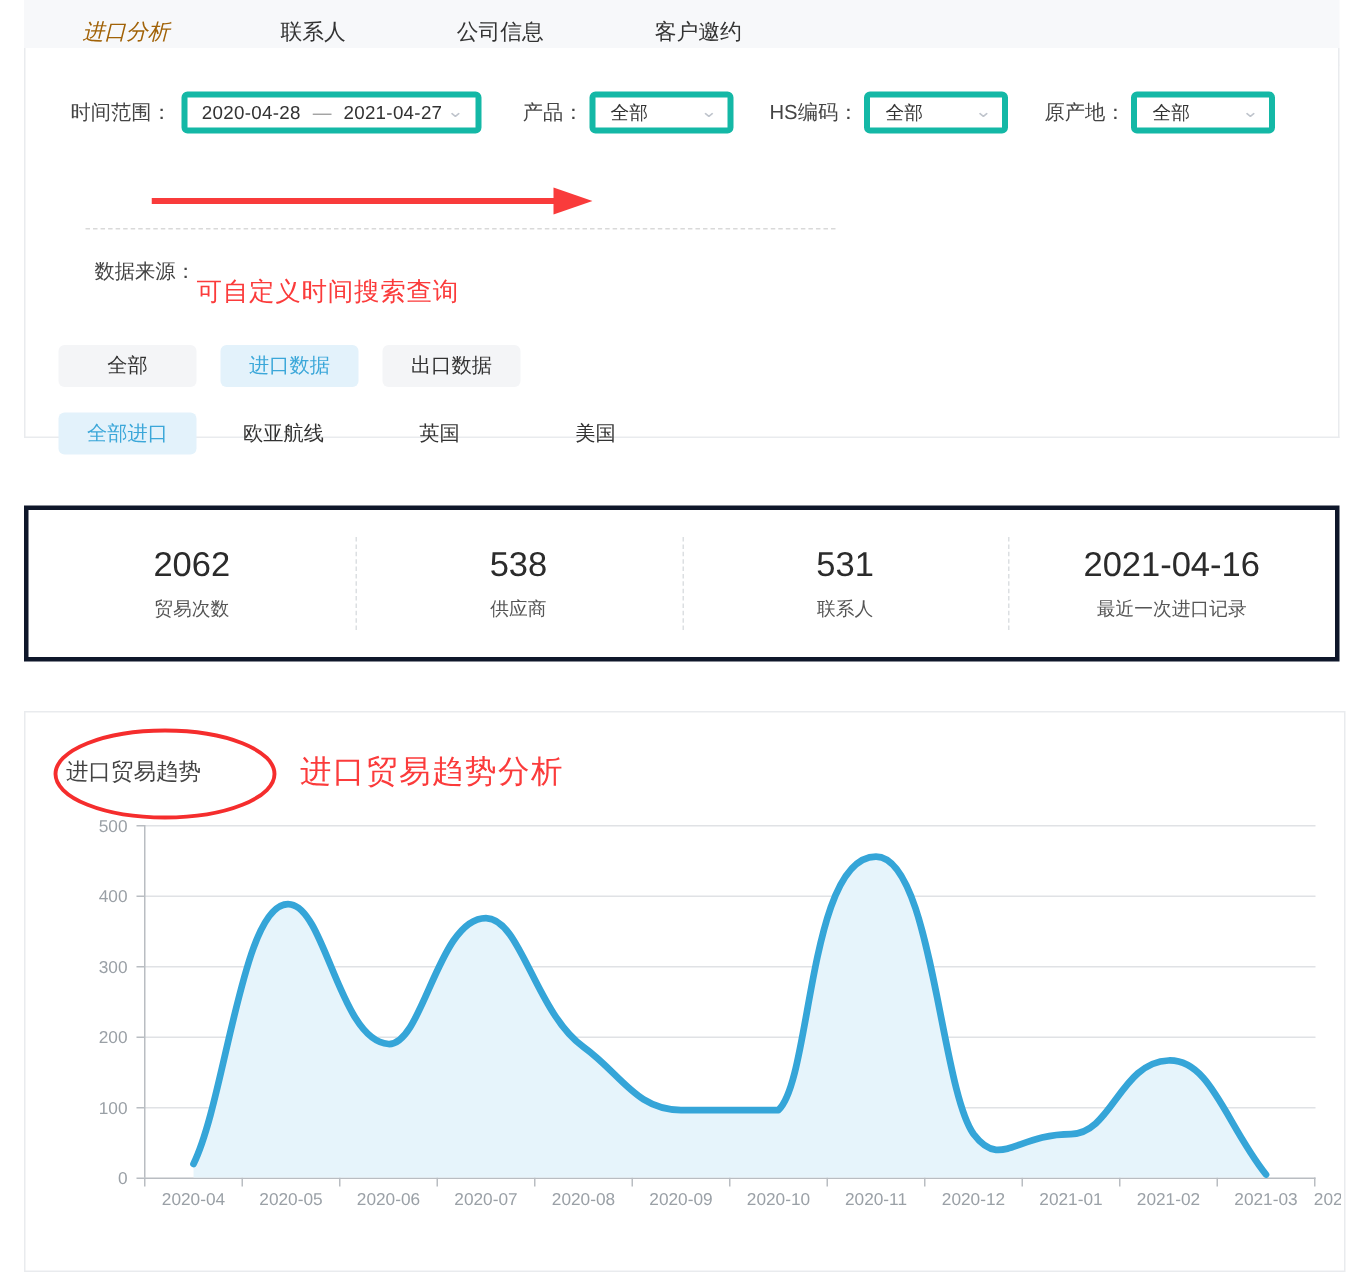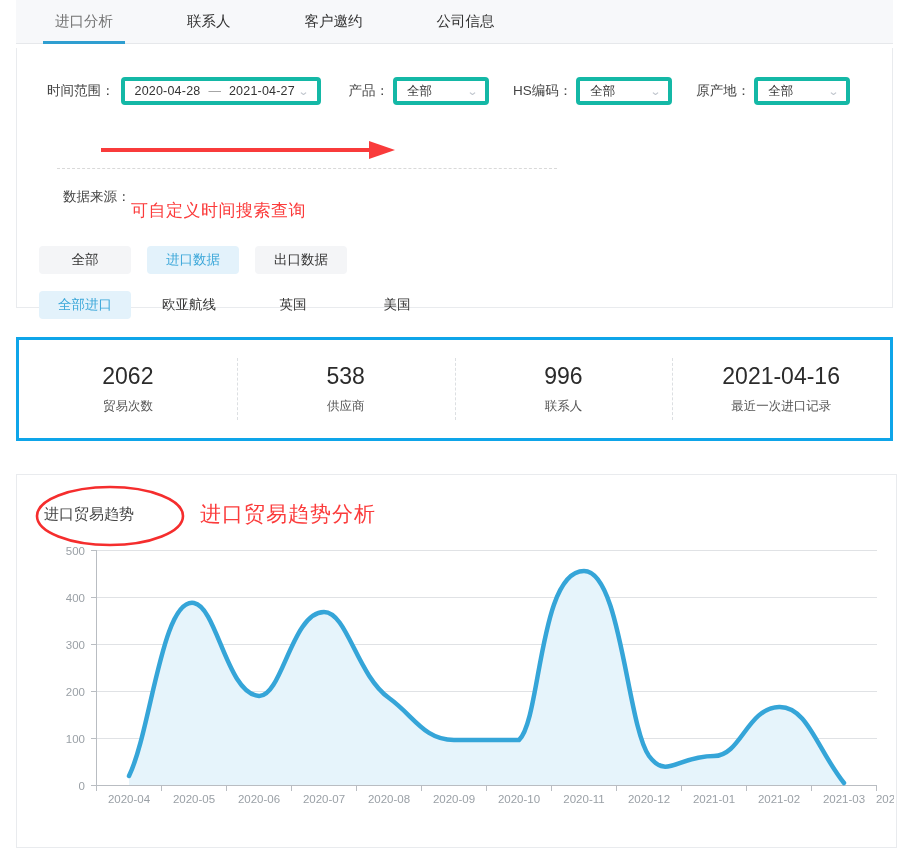--- a/index.html
+++ b/index.html
@@ -18,29 +18,29 @@
     background:#f7f8fa; border-bottom:1px solid #e6e8eb;
     display:flex; align-items:center;
   }
   .tab {
     height:44px; display:flex; align-items:center; justify-content:center;
     font-size:14.5px; color:#333; cursor:pointer; position:relative;
     padding:0 12px;
   }
   .tab-0 { margin-left:27px; }
   .tab + .tab { margin-left:50px; }
-  .tab.active { color:#737373; }
+  .tab.active { color:#a16207;font-style:italic; }
   .tab.active::after {
     content:""; position:absolute; left:0; right:0; bottom:0; height:3px;
     background:#2f9ed0;
   }
 
   
   .filter-card {
-    position:absolute; left:16px; top:48px; width:877px; height:260px;
+    position:absolute; left:16px; top:32px; width:877px; height:260px;
     background:#fff; border:1px solid #e9ebee; border-top:none;
   }
   .filter-row {
     position:absolute; left:0; top:28px; width:100%; height:30px;
     display:flex; align-items:center;
   }
   .flabel { font-size:13.5px; color:#444; white-space:nowrap; }
   .fselect {
     height:28px; border:4px solid #14b8a6; border-radius:4px; background:#fff;
     display:flex; align-items:center; padding:0 8px 0 10px;
@@ -78,21 +78,21 @@
   }
   .ann-arrow { position:absolute; left:84px; top:92px; width:294px; height:20px; }
   .ann-text {
     position:absolute; left:114px; top:111px; font-size:17px; color:#fb3b3b;
     letter-spacing:0.5px; white-space:nowrap;margin-top:40px;
   }
 
   
   .stat-card {
     position:absolute; left:16px; top:337px; width:877px; height:104px;
-    background:#fff; border:3px solid #0ea5e9;
+    background:#fff; border:3px solid #0f172a;
   }
   .stat-inner {
     position:absolute; left:0; top:0; right:0; bottom:0;
     display:flex; align-items:center;
   }
   .stat {
     flex:1; display:flex; flex-direction:column; align-items:center;
     justify-content:center; position:relative; height:62px;
   }
   .stat + .stat::before {
@@ -128,24 +128,24 @@
 <div class="page">
 
   <div class="tabbar">
     <div class="tab tab-0 active">
       <span>进口分析</span>
     </div>
     <div class="tab">
       <span>联系人</span>
     </div>
     <div class="tab">
+      <span>公司信息</span>
+    </div>
+    <div class="tab">
       <span>客户邀约</span>
-    </div>
-    <div class="tab">
-      <span>公司信息</span>
     </div>
   </div>
 
   <div class="filter-card">
 
     <div class="filter-row">
       <span class="flabel" style="margin-left:30px;">时间范围：</span>
       <div class="fselect fs-date" style="margin-left:6px;">
         <span class="dv">2020-04-28</span>
         <span class="dash">—</span>
@@ -213,21 +213,21 @@
     <div class="stat-inner">
       <div class="stat">
         <div class="stat-val">2062</div>
         <div class="stat-lbl">贸易次数</div>
       </div>
       <div class="stat">
         <div class="stat-val">538</div>
         <div class="stat-lbl">供应商</div>
       </div>
       <div class="stat">
-        <div class="stat-val">996</div>
+        <div class="stat-val">531</div>
         <div class="stat-lbl">联系人</div>
       </div>
       <div class="stat">
         <div class="stat-val">2021-04-16</div>
         <div class="stat-lbl">最近一次进口记录</div>
       </div>
     </div>
   </div>
 
   <div class="chart-card">

